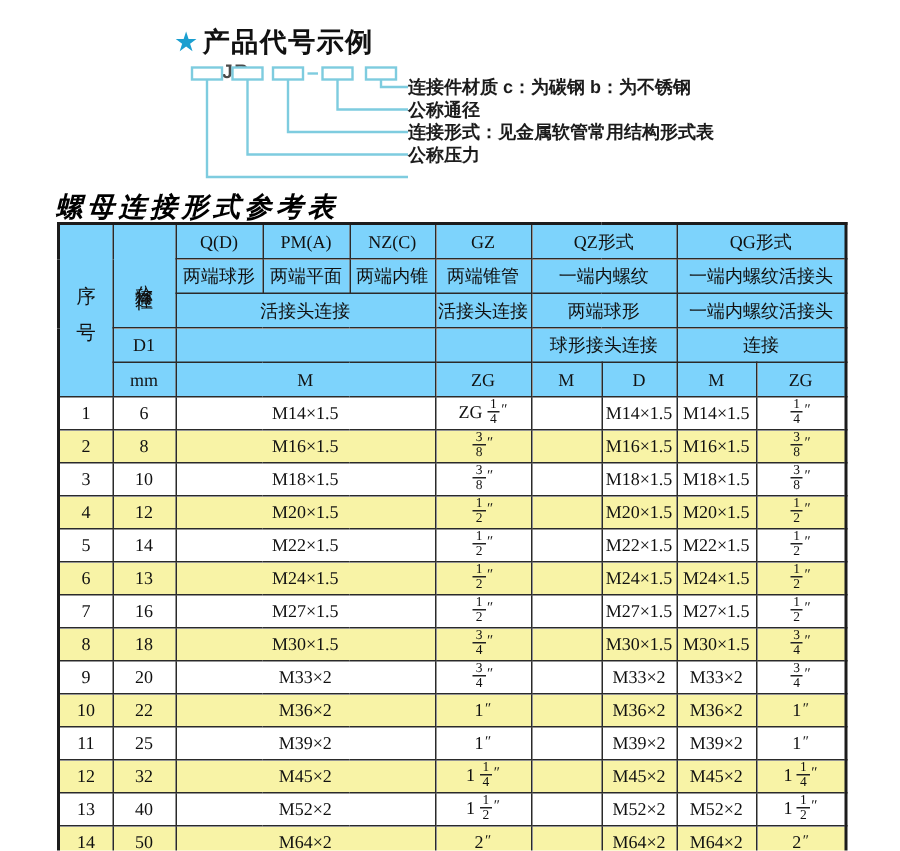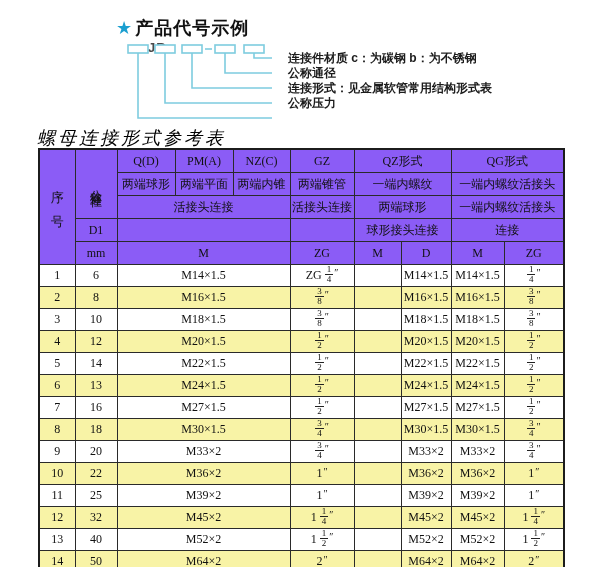--- a/index.html
+++ b/index.html
@@ -16,40 +16,40 @@
   .star-title .star{color:#1b9fd0;margin-right:2px;font-weight:normal;}
   .jr-label{
     position:absolute;left:102px;top:40px;font-size:13px;font-weight:bold;
     color:#4a4a4a;letter-spacing:1px;margin-left:46px;
   }
   .code-svg{position:absolute;left:100px;top:40px;}
   .diagram-labels{
     position:absolute;left:272px;top:51px;font-size:12px;font-weight:600;
     color:#1c1c1c;
   }
-  .diagram-labels .dlabel{height:15px;line-height:15px;white-space:nowrap;margin-left:16px;}
+  .diagram-labels .dlabel{height:15px;line-height:15px;white-space:nowrap;}
   
   .table-title{
-    position:absolute;left:37px;top:126px;font-size:18px;font-weight:normal;
+    position:absolute;left:37px;top:126px;font-size:18px;font-weight:bold;
     font-family:"Liberation Serif","DejaVu Serif",serif;
     color:#000;letter-spacing:3px;font-style:italic;
   }
   
   table.ref{
     position:absolute;left:38px;top:148px;width:525px;
     border-collapse:collapse;table-layout:fixed;
     font-family:"Liberation Serif","DejaVu Serif",serif;
     font-size:12px;color:#111;
     border:2px solid #1c1c1c;
   }
   table.ref th,table.ref td{
     border:1px solid #2a2a2a;text-align:center;vertical-align:middle;
     padding:0 1px;overflow:hidden;
   }
-  table.ref thead th{background:#8b5cf6;font-weight:normal;height:22px;}
+  table.ref thead th{background:#7dd3fc;font-weight:normal;height:22px;}
   table.ref tbody td{height:21px;background:#ffffff;}
   table.ref tbody tr.alt td{background:#f8f3a6;}
   .vert{
     writing-mode:vertical-rl;text-orientation:upright;
     display:inline-block;line-height:1;
   }
   .vert.seq{letter-spacing:26px;font-size:13px;}
   .vert.dn{letter-spacing:2px;font-size:12px;}
   
   .fr{

